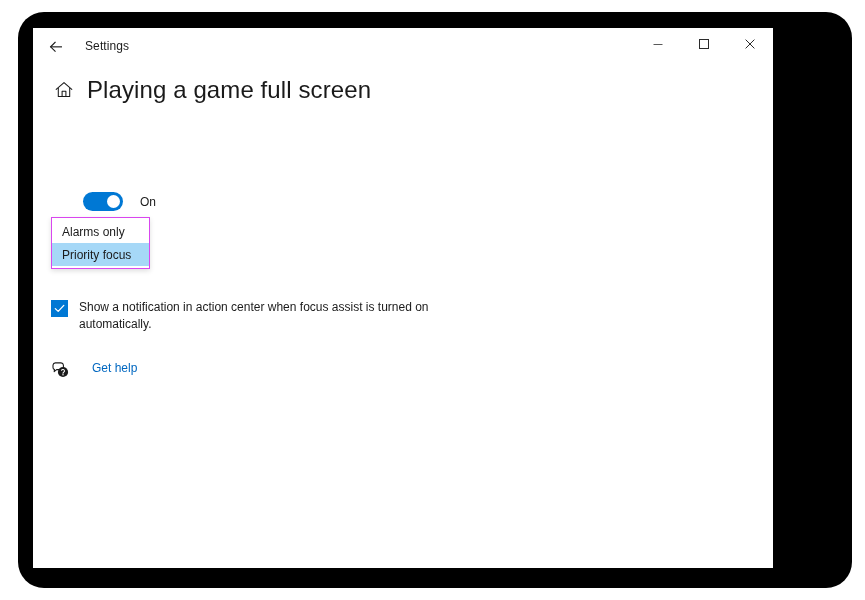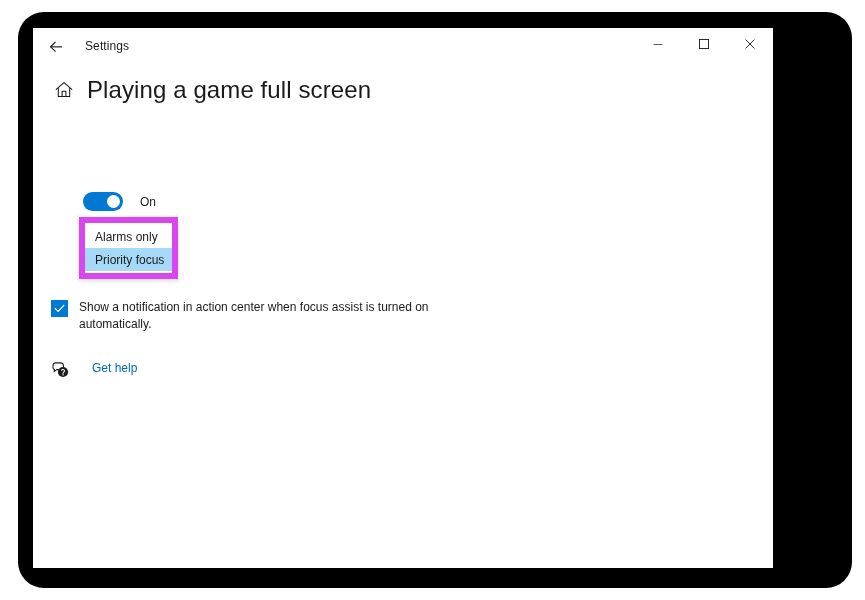--- a/index.html
+++ b/index.html
@@ -148,25 +148,24 @@
     color: #1b1b1b;
   }
 
   
   #dropdown-list {
     position: absolute;
     left: 18px;
     top: 189px;
     width: 99px;
     background: #ffffff;
-    border: 6px solid #d946ef;
+    border: 1px solid #d946ef;
     box-shadow: 0 2px 5px rgba(0,0,0,0.13);
     padding: 2px 0 2px 0;
     box-sizing: border-box;
-    margin-left: 28px;
   }
   .dropdown-option {
     height: 23px;
     display: flex;
     align-items: center;
     padding-left: 10px;
     font-size: 12px;
     color: #1b1b1b;
     cursor: pointer;
     white-space: nowrap;

